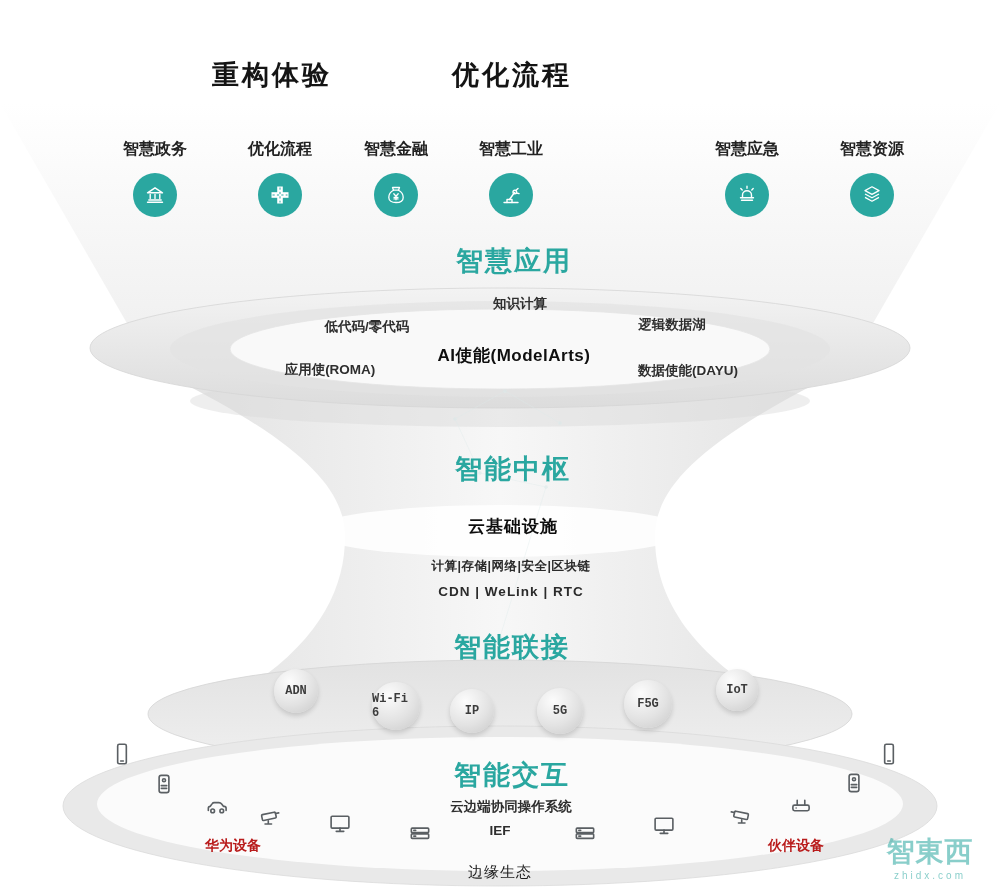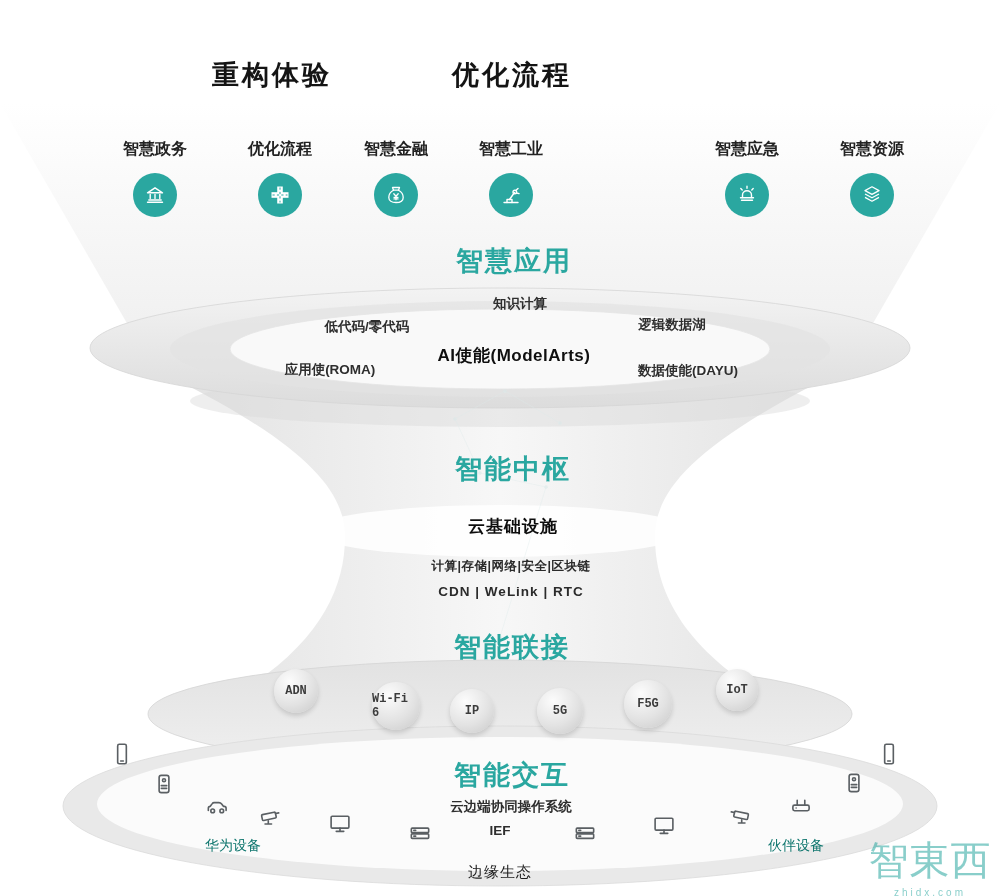--- a/index.html
+++ b/index.html
@@ -18,26 +18,26 @@
     margin:13px auto 0;display:flex;align-items:center;justify-content:center;}
   .sm{font-size:13.5px;font-weight:700;color:#2e2e2e;}
   .ai-big{font-size:17px;font-weight:700;color:#0f0f0f;letter-spacing:.5px;}
   .cloud-infra{font-size:17px;font-weight:700;color:#0d0d0d;letter-spacing:1px;}
   .infra-row{font-size:12.5px;font-weight:700;color:#2b2b2b;letter-spacing:.5px;}
   .svc-row{font-size:13.5px;font-weight:700;color:#2b2b2b;letter-spacing:1px;}
   .bubble{position:absolute;border-radius:50%;display:flex;align-items:center;justify-content:center;
     font-size:12px;font-weight:600;color:#3c3c3c;
     background:radial-gradient(circle at 35% 28%, #fcfcfc 0%, #e3e3e3 55%, #c9c9c9 100%);
     box-shadow:0 3px 5px rgba(0,0,0,.15);font-family:Liberation Mono, monospace;}
-  .eco-label{font-size:14px;font-weight:400;color:#0f766e;}
+  .eco-label{font-size:14px;font-weight:700;color:#b91c1c;}
   .edge-label{font-size:15px;font-weight:500;color:#1d1d1d;letter-spacing:1px;}
   .dev{position:absolute;width:26px;height:26px;transform:translate(-50%,-50%);}
   .dev svg{width:100%;height:100%;}
   .watermark{left:866px;top:816px;width:128px;text-align:center;opacity:.55;color:var(--accent);}
-  .wm-text{font-size:40px;font-weight:400;letter-spacing:1px;}
+  .wm-text{font-size:28px;font-weight:700;letter-spacing:1px;}
   .wm-domain{font-size:10px;letter-spacing:3px;margin-top:-1px;}
 </style>
 </head>
 <body>
 
 <div id="stage">
 
   <svg class="abs" width="1000" height="896" viewBox="0 0 1000 896" style="left:0;top:0;">
     <defs>
       <linearGradient id="fanG" x1="0" y1="0" x2="0" y2="1">

